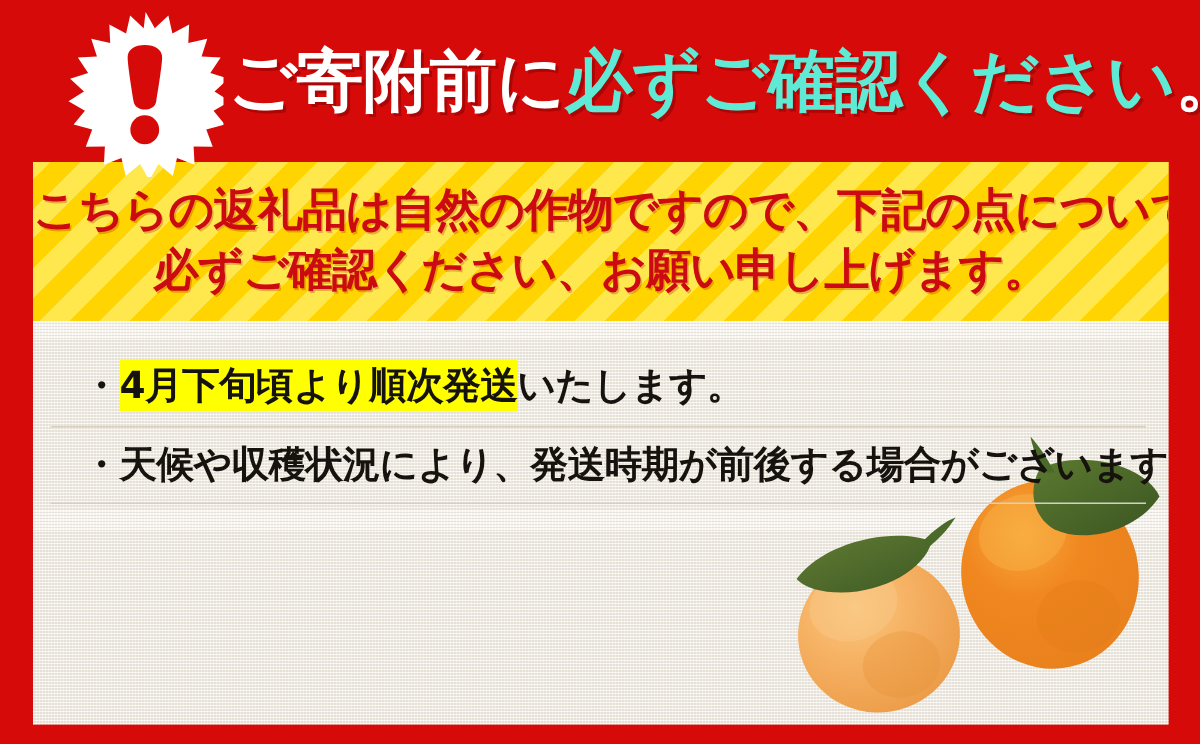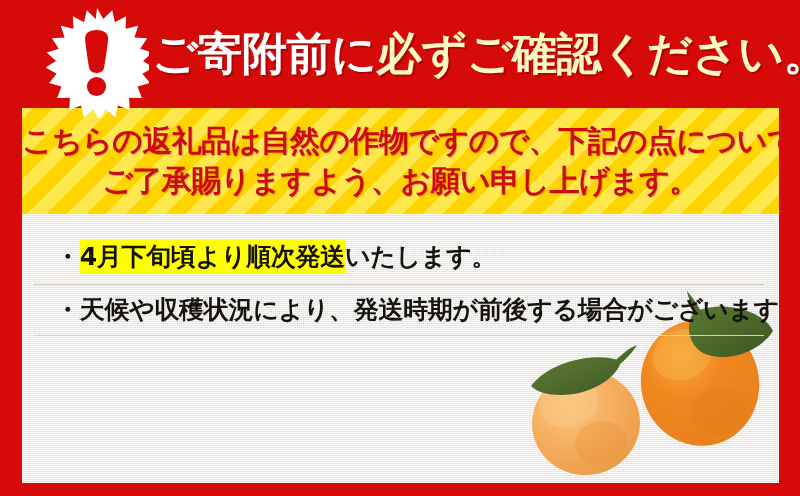--- a/index.html
+++ b/index.html
@@ -38,21 +38,21 @@
     width: 640px;
     height: 64px;
     line-height: 64px;
     font-size: 45px;
     font-weight: 700;
     letter-spacing: -0.5px;
     white-space: nowrap;
     text-shadow: 2px 2px 0 rgba(120,0,0,0.45);
   }
   .t-white { color: #ffffff; margin-top: 16px; }
-  .t-yellow { color: #fef9c3; }
+  .t-yellow { color: #5eead4; }
 
   
   .starburst {
     position: absolute;
     left: 45px;
     top: 6px;
     width: 104px;
     height: 112px;
     z-index: 6;
   }
@@ -184,21 +184,21 @@
     </div>
 
     <div class="header-title">
       <span class="t-white">ご寄附前に</span><span class="t-yellow">必ずご確認ください</span><span class="t-white">。</span>
     </div>
   </div>
 
   <div class="stripe-band">
     <div class="stripe-text">
       <div>こちらの返礼品は自然の作物ですので、下記の点について</div>
-      <div>ご了承賜りますよう、お願い申し上げます。</div>
+      <div>必ずご確認ください、お願い申し上げます。</div>
     </div>
   </div>
 
   <div class="content">
 
     <div class="notes">
 
       <div class="note-row">
         <span class="note-text"><span>・</span><span class="hl">4月下旬頃より順次発送</span><span>いたします。</span></span>
       </div>

